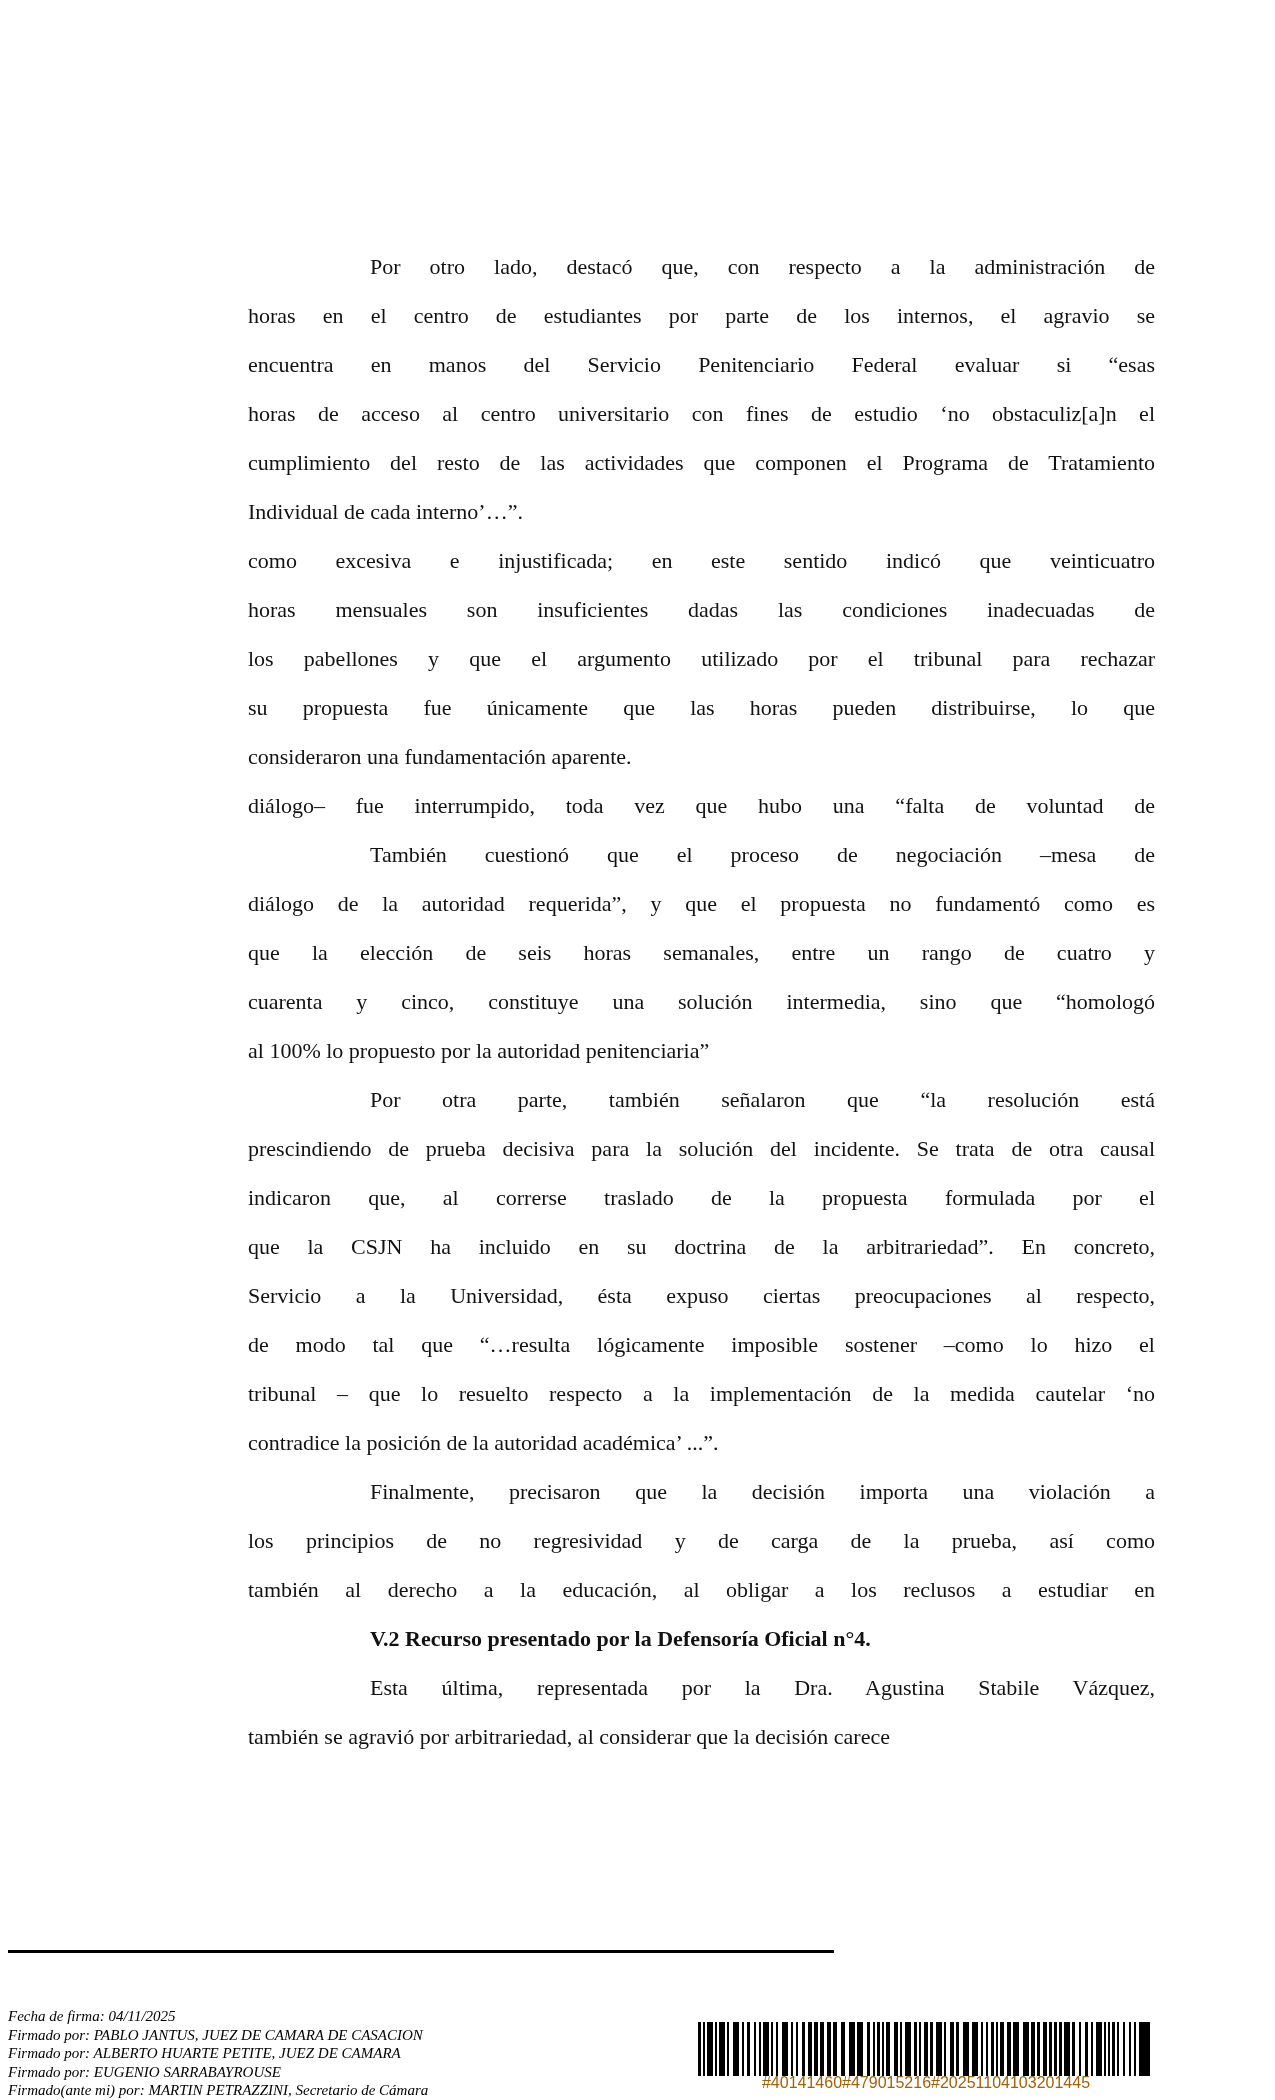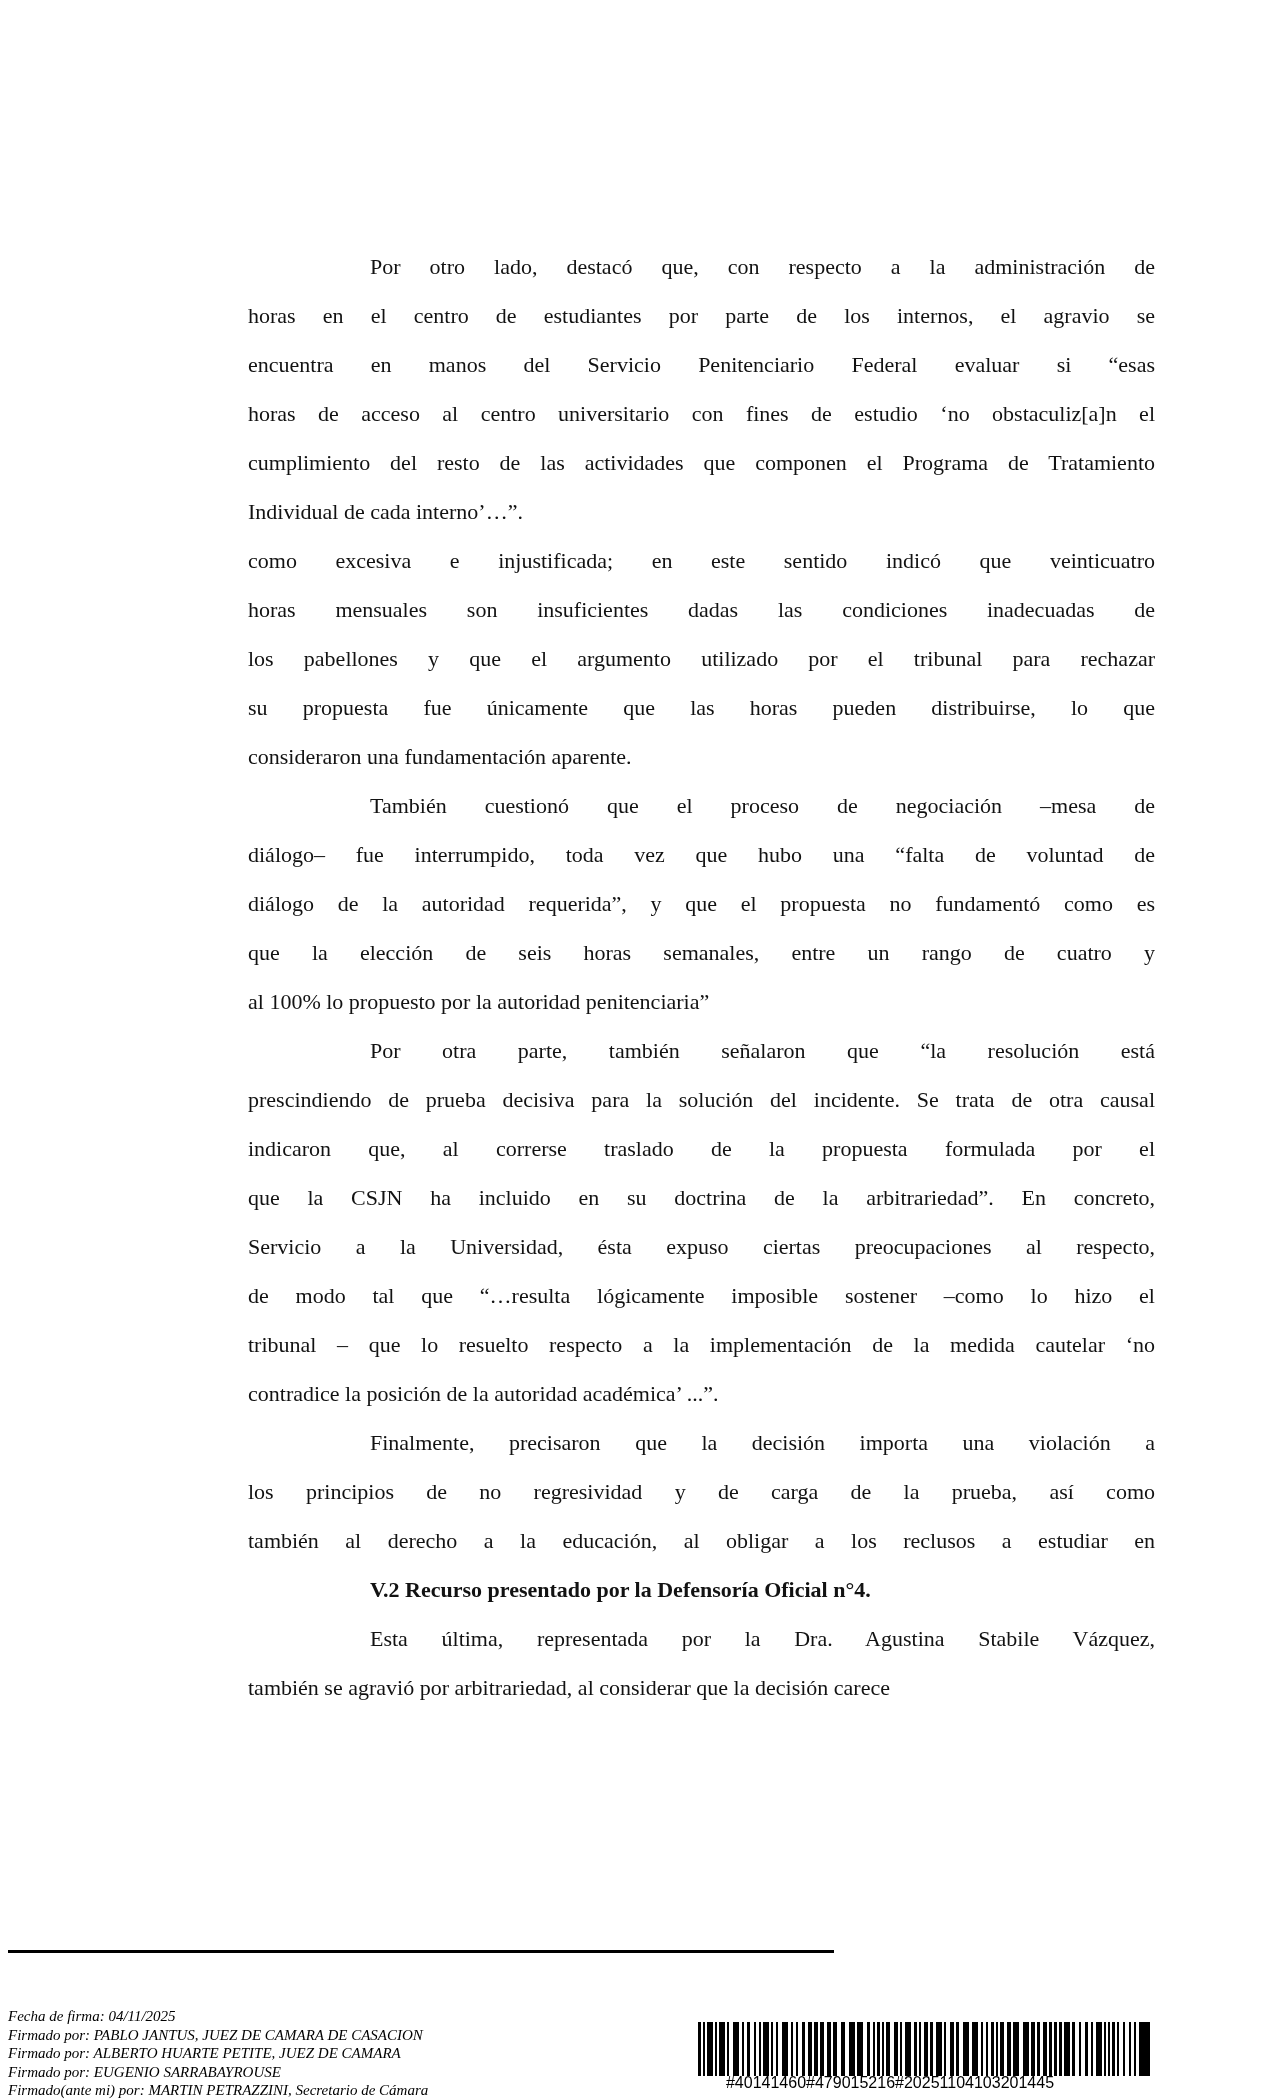--- a/index.html
+++ b/index.html
@@ -39,48 +39,49 @@
     line-height:18.6px;
     white-space:nowrap;
     color:#000;
   }
   .barcode{
     position:absolute;left:698px;top:2022px;width:452px;height:54px;
     display:flex;align-items:stretch;background:#fff;
   }
   .bar{height:54px;background:#000;flex:0 0 auto;}
   .barcode-number{
-    position:absolute;left:664px;top:2074px;width:452px;
+    position:absolute;left:700px;top:2074px;width:452px;
     text-align:center;
     font-family:"Liberation Sans",sans-serif;
     font-size:16px;
-    color:#000000;
+    color:#a16207;
     white-space:nowrap;
   }
 </style>
 </head>
 <body>
 
 <div class="page">
   <div class="doc-body">
       <div class="tline"><span class="ind"></span><span class="r">Por otro lado, destacó que, con respecto a la administración de</span></div>
       <div class="tline"><span class="r">horas en el centro de estudiantes por parte de los internos, el agravio se</span></div>
       <div class="tline"><span class="r">encuentra en manos del Servicio Penitenciario Federal evaluar si “</span><span class="i">esas</span></div>
       <div class="tline"><span class="i">horas de acceso al centro universitario con fines de estudio ‘no obstaculiz[a]n el</span></div>
       <div class="tline"><span class="i">cumplimiento del resto de las actividades que componen el Programa de Tratamiento</span></div>
       <div class="tline end"><span class="i">Individual de cada interno’…</span><span class="r">”.</span></div>
       <div class="tline"><span class="r">como excesiva e injustificada; en este sentido indicó que veinticuatro</span></div>
       <div class="tline"><span class="r">horas mensuales son insuficientes dadas las condiciones inadecuadas de</span></div>
       <div class="tline"><span class="r">los pabellones y que el argumento utilizado por el tribunal para rechazar</span></div>
       <div class="tline"><span class="r">su propuesta fue únicamente que las horas pueden distribuirse, lo que</span></div>
       <div class="tline end"><span class="r">consideraron una fundamentación aparente.</span></div>
+      <div class="tline"><span class="r">diálogo– fue interrumpido, toda vez que hubo una “f</span><span class="i">alta de voluntad de</span></div>
       <div class="tline"><span class="ind"></span><span class="r">También cuestionó que el proceso de negociación –mesa de</span></div>
-      <div class="tline"><span class="r">diálogo– fue interrumpido, toda vez que hubo una “f</span><span class="i">alta de voluntad de</span></div>
       <div class="tline"><span class="i">diálogo de la autoridad requerida</span><span class="r">”, y que el propuesta no fundamentó como es</span></div>
       <div class="tline"><span class="r">que la elección de seis horas semanales, entre un rango de cuatro y</span></div>
+      <div class="tline"><span class="r">cuarenta y cinco, constituye una solución intermedia, sino que “</span><span class="i">homologó</span></div>
       <div class="tline end"><span class="i">al 100% lo propuesto por la autoridad penitenciaria</span><span class="r">”</span></div>
       <div class="tline"><span class="ind"></span><span class="r">Por otra parte, también señalaron que “</span><span class="i">la resolución está</span></div>
       <div class="tline"><span class="i">prescindiendo de prueba decisiva para la solución del incidente. Se trata de otra causal</span></div>
       <div class="tline"><span class="r">indicaron que, al correrse traslado de la propuesta formulada por el</span></div>
       <div class="tline"><span class="i">que la CSJN ha incluido en su doctrina de la arbitrariedad</span><span class="r">”. En concreto,</span></div>
       <div class="tline"><span class="r">Servicio a la Universidad, ésta expuso ciertas preocupaciones al respecto,</span></div>
       <div class="tline"><span class="r">de modo tal que “…</span><span class="i">resulta lógicamente imposible sostener –como lo hizo el</span></div>
       <div class="tline"><span class="i">tribunal – que lo resuelto respecto a la implementación de la medida cautelar ‘no</span></div>
       <div class="tline end"><span class="i">contradice la posición de la autoridad académica’ ...</span><span class="r">”.</span></div>
       <div class="tline"><span class="ind"></span><span class="r">Finalmente, precisaron que la decisión importa una violación a</span></div>

